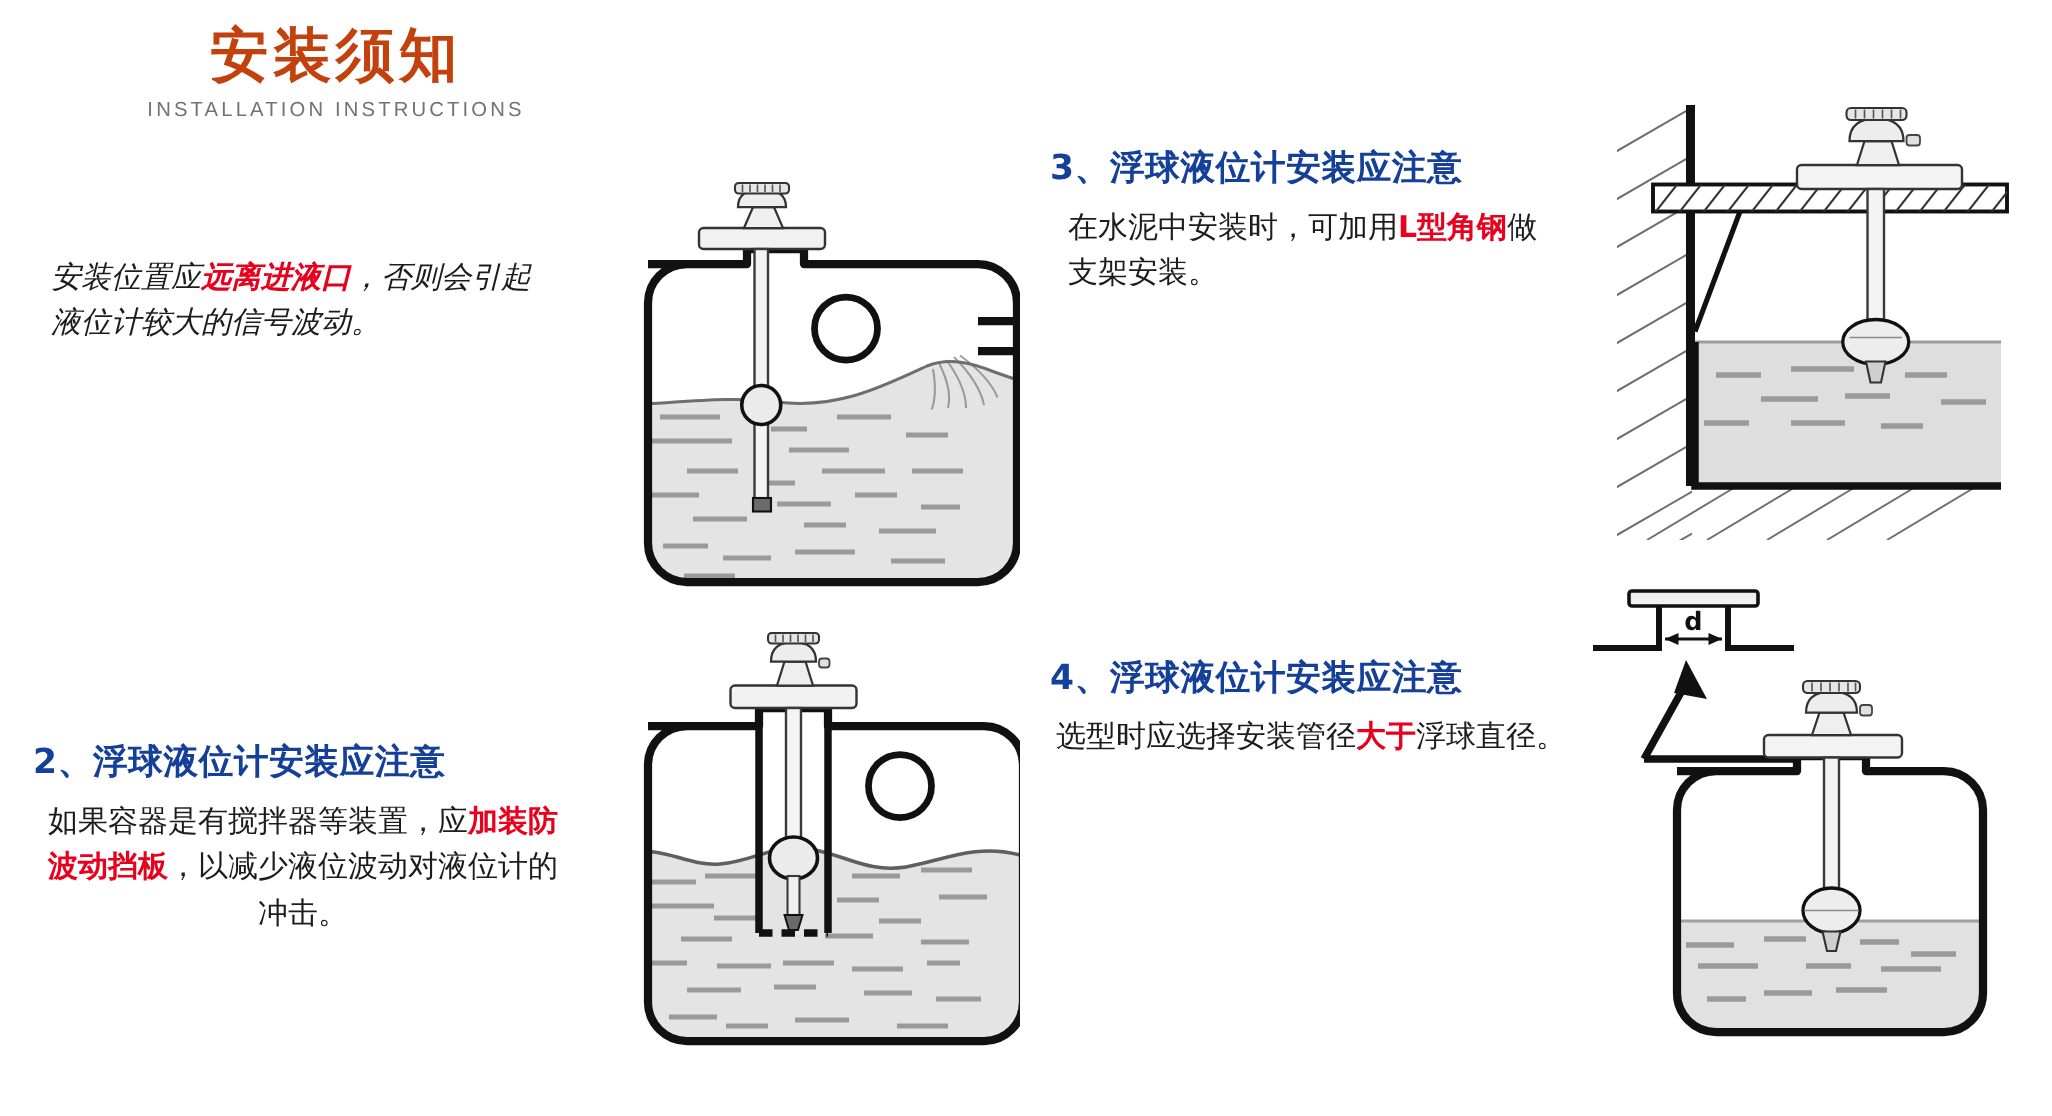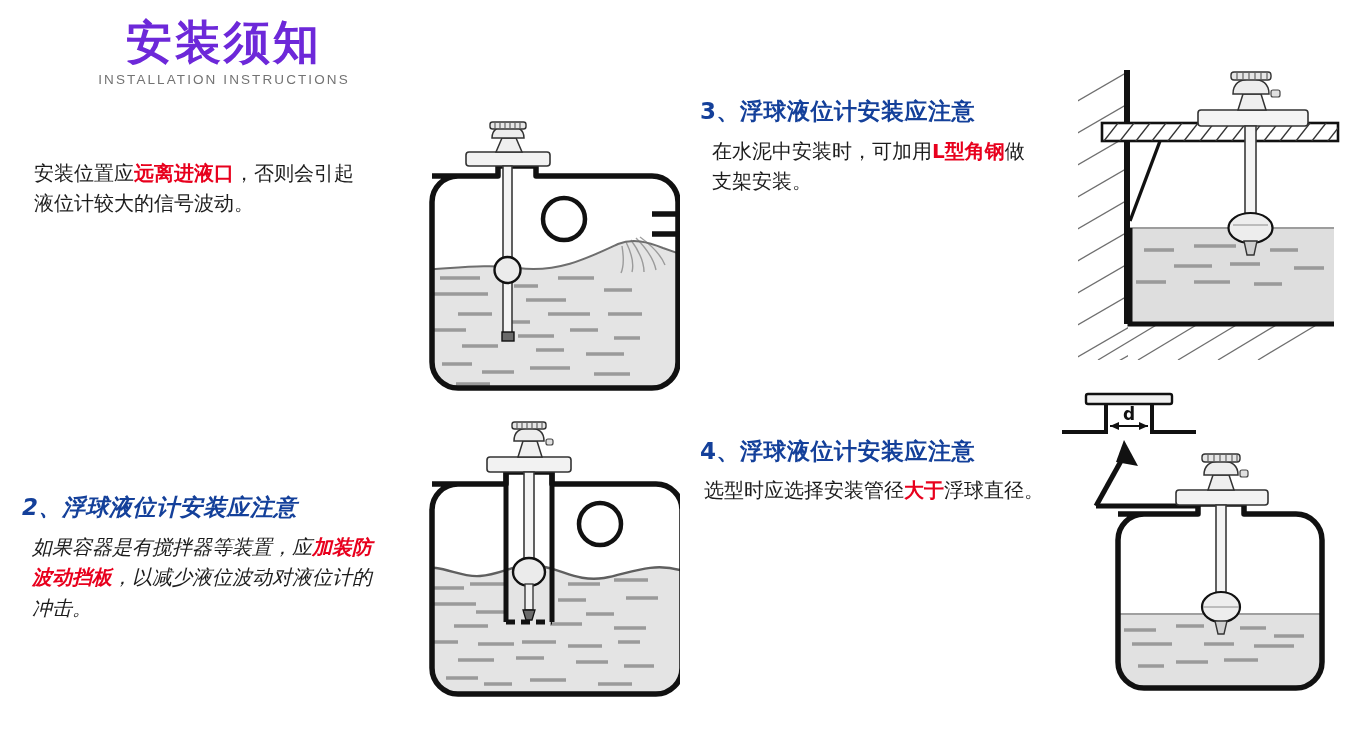--- a/index.html
+++ b/index.html
@@ -8,44 +8,44 @@
     background:#ffffff;
     font-family:"Liberation Sans","DejaVu Sans",sans-serif;
     overflow:hidden;
     position:relative;
   }
   .page{position:relative;width:1368px;height:744px;}
 
   
   .hdr{position:absolute;left:74px;top:18px;width:300px;text-align:center;}
   .hdr-title{
-    font-size:46px;font-weight:bold;color:#6d28d9;letter-spacing:3px;
+    font-size:39px;font-weight:bold;color:#c2410c;letter-spacing:3px;
     line-height:1.05;font-family:"DejaVu Sans","Liberation Sans",sans-serif;
   }
   .hdr-sub{
     margin-top:6px;font-size:13.5px;color:#737373;letter-spacing:2.1px;
     font-family:"Liberation Sans",sans-serif;
   }
 
   
   .sec-head{
     font-size:23px;font-weight:bold;color:#14409a;white-space:nowrap;
     font-family:"DejaVu Sans","Liberation Sans",sans-serif;letter-spacing:.5px;margin-top:44px;
   }
   .sec-body{
     font-size:20px;color:#1c1c1c;line-height:1.52;
     font-family:"DejaVu Sans","Liberation Sans",sans-serif;
   }
   .rd{color:#e8001d;font-weight:bold;}
 
   .blk{position:absolute;}
   #sec1{left:22px;top:152px;width:350px;}
-  #sec1 .sec-body{margin-top:6px;margin-left:12px;width:330px;}
-  #sec2{left:22px;top:448px;width:352px;font-style:italic;}
-  #sec2 .sec-body{margin-top:9px;margin-left:10px;width:340px;}
+  #sec1 .sec-body{margin-top:17px;margin-left:12px;width:330px;font-style:italic;}
+  #sec2{left:22px;top:448px;width:352px;}
+  #sec2 .sec-body{margin-top:9px;margin-left:10px;width:340px;text-align:center;}
   #sec3{left:700px;top:52px;width:350px;}
   #sec3 .sec-body{margin-top:9px;margin-left:12px;width:322px;}
   #sec4{left:700px;top:392px;width:360px;}
   #sec4 .sec-body{margin-top:8px;margin-left:4px;width:350px;}
 
   svg{display:block;}
   .fig{position:absolute;}
   #fig1{left:418px;top:118px;}
   #fig2{left:418px;top:412px;}
   #fig3{left:1078px;top:38px;}

